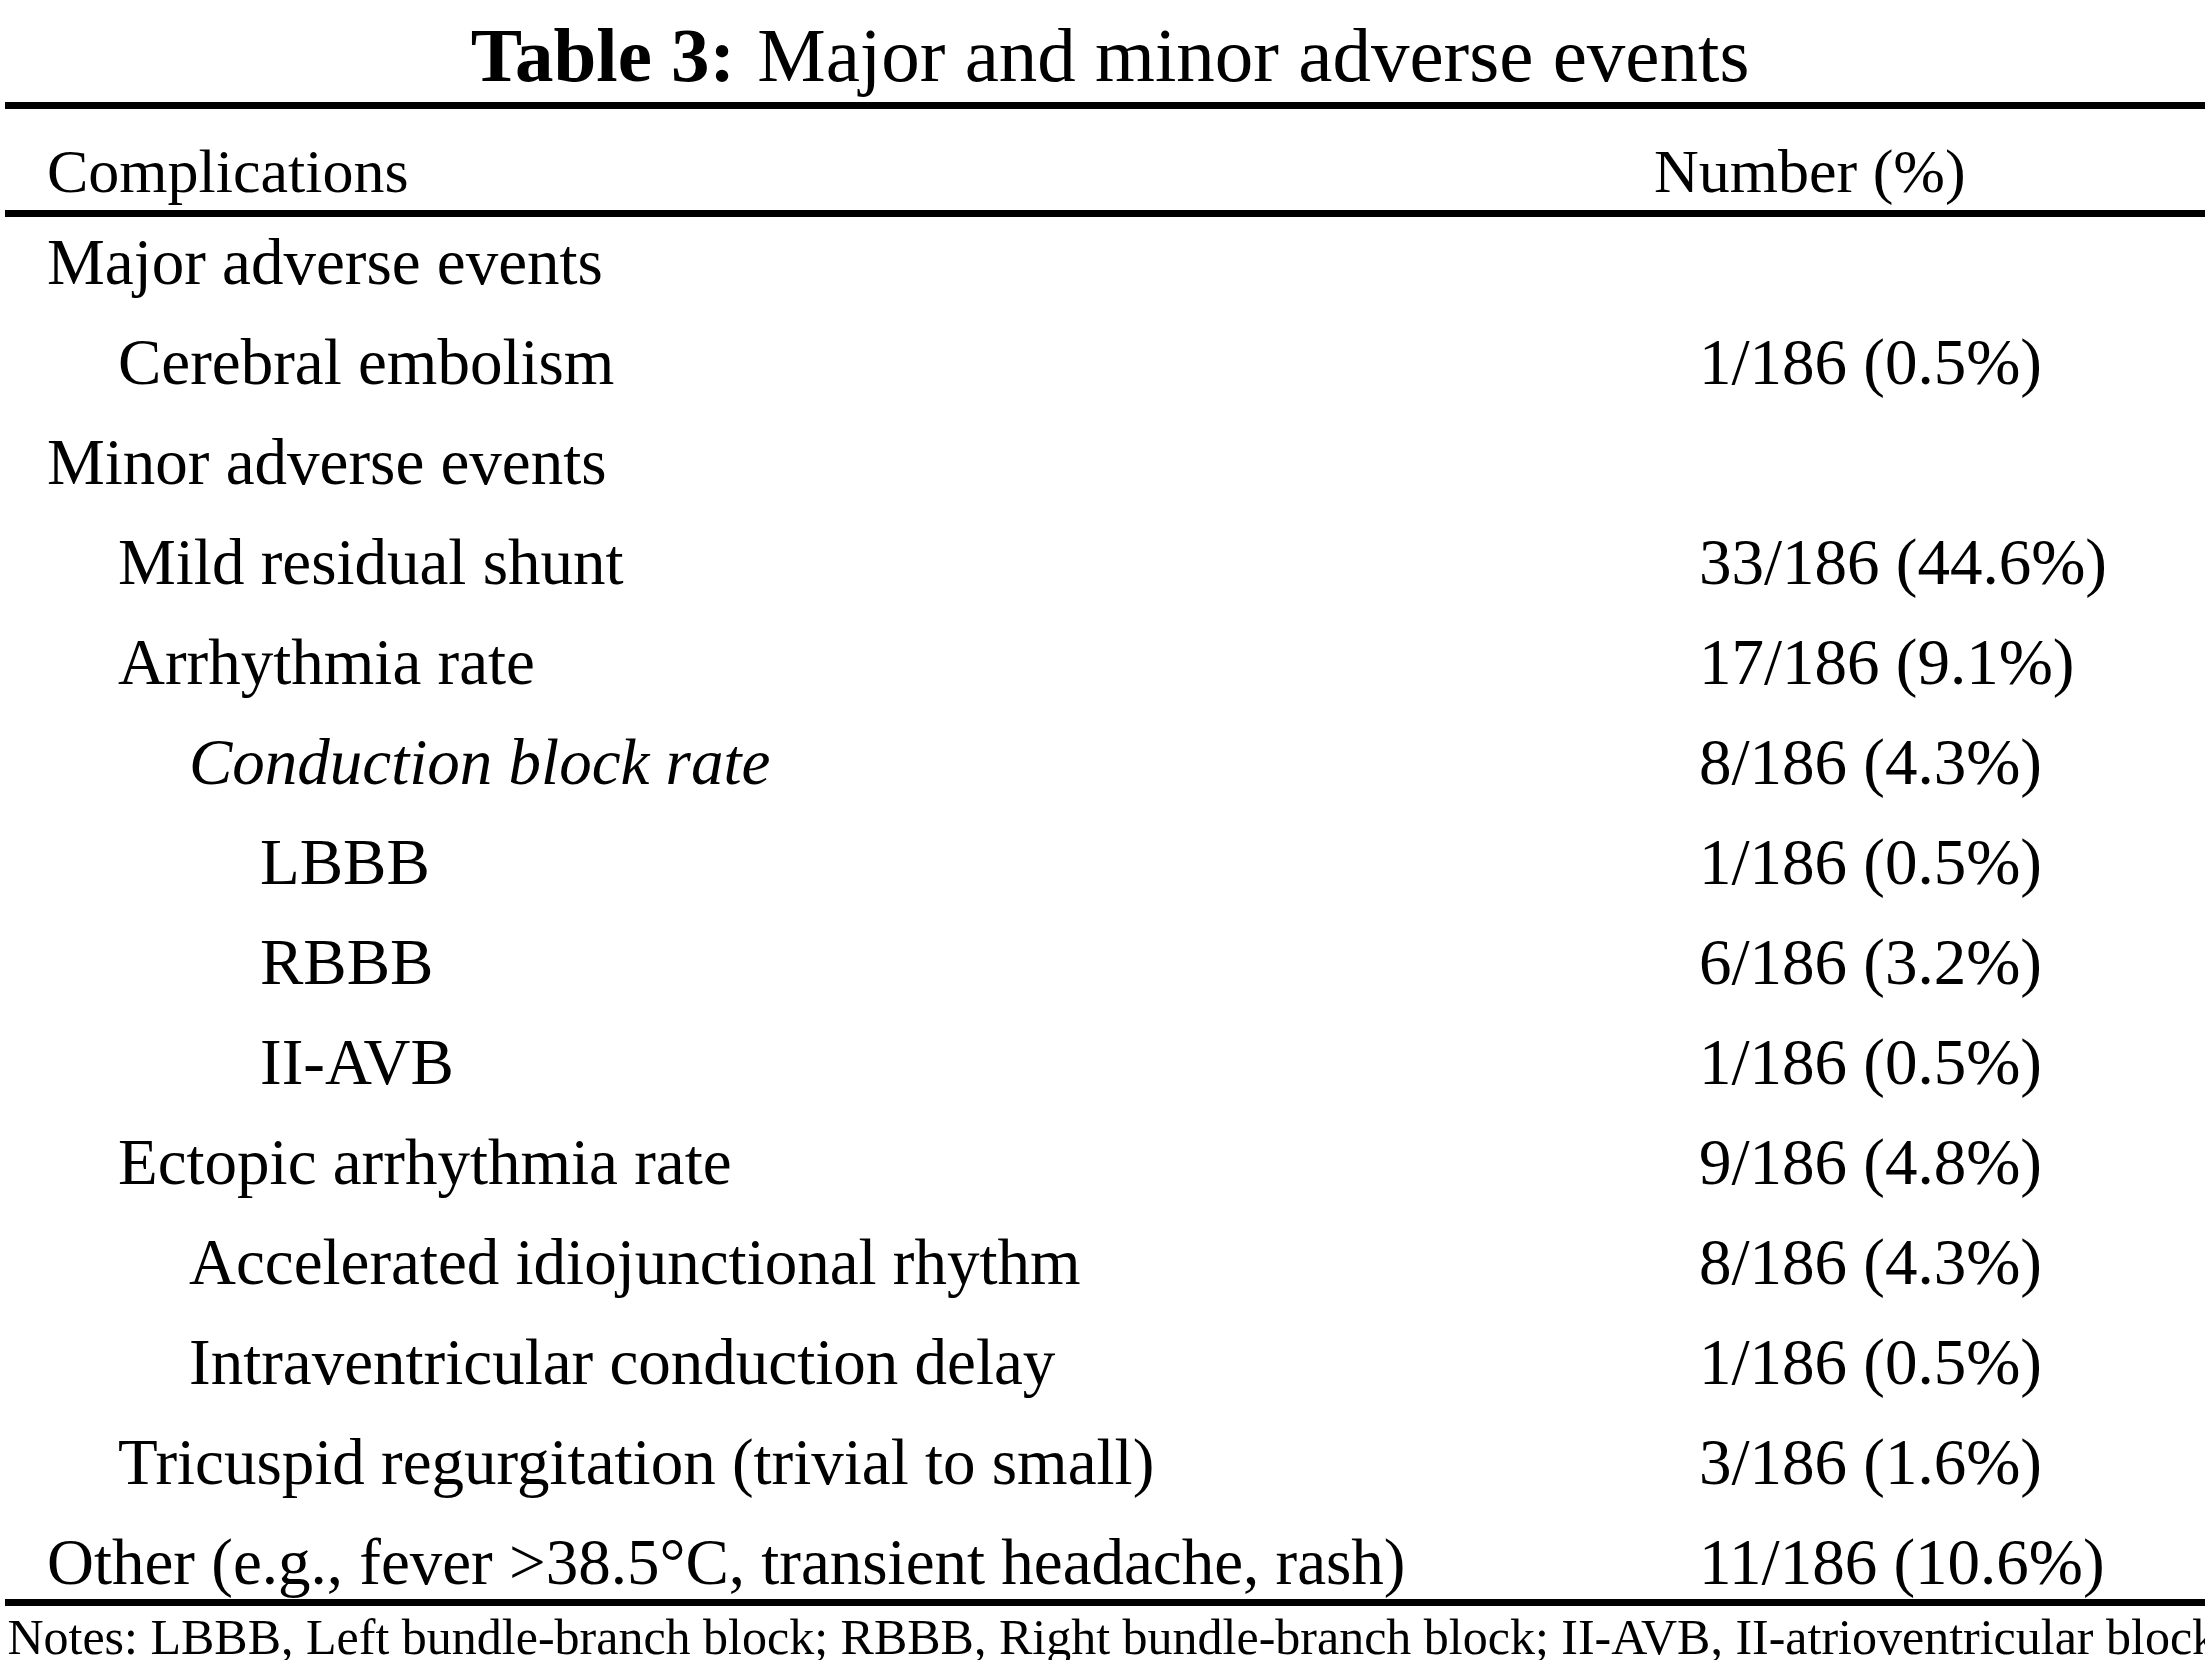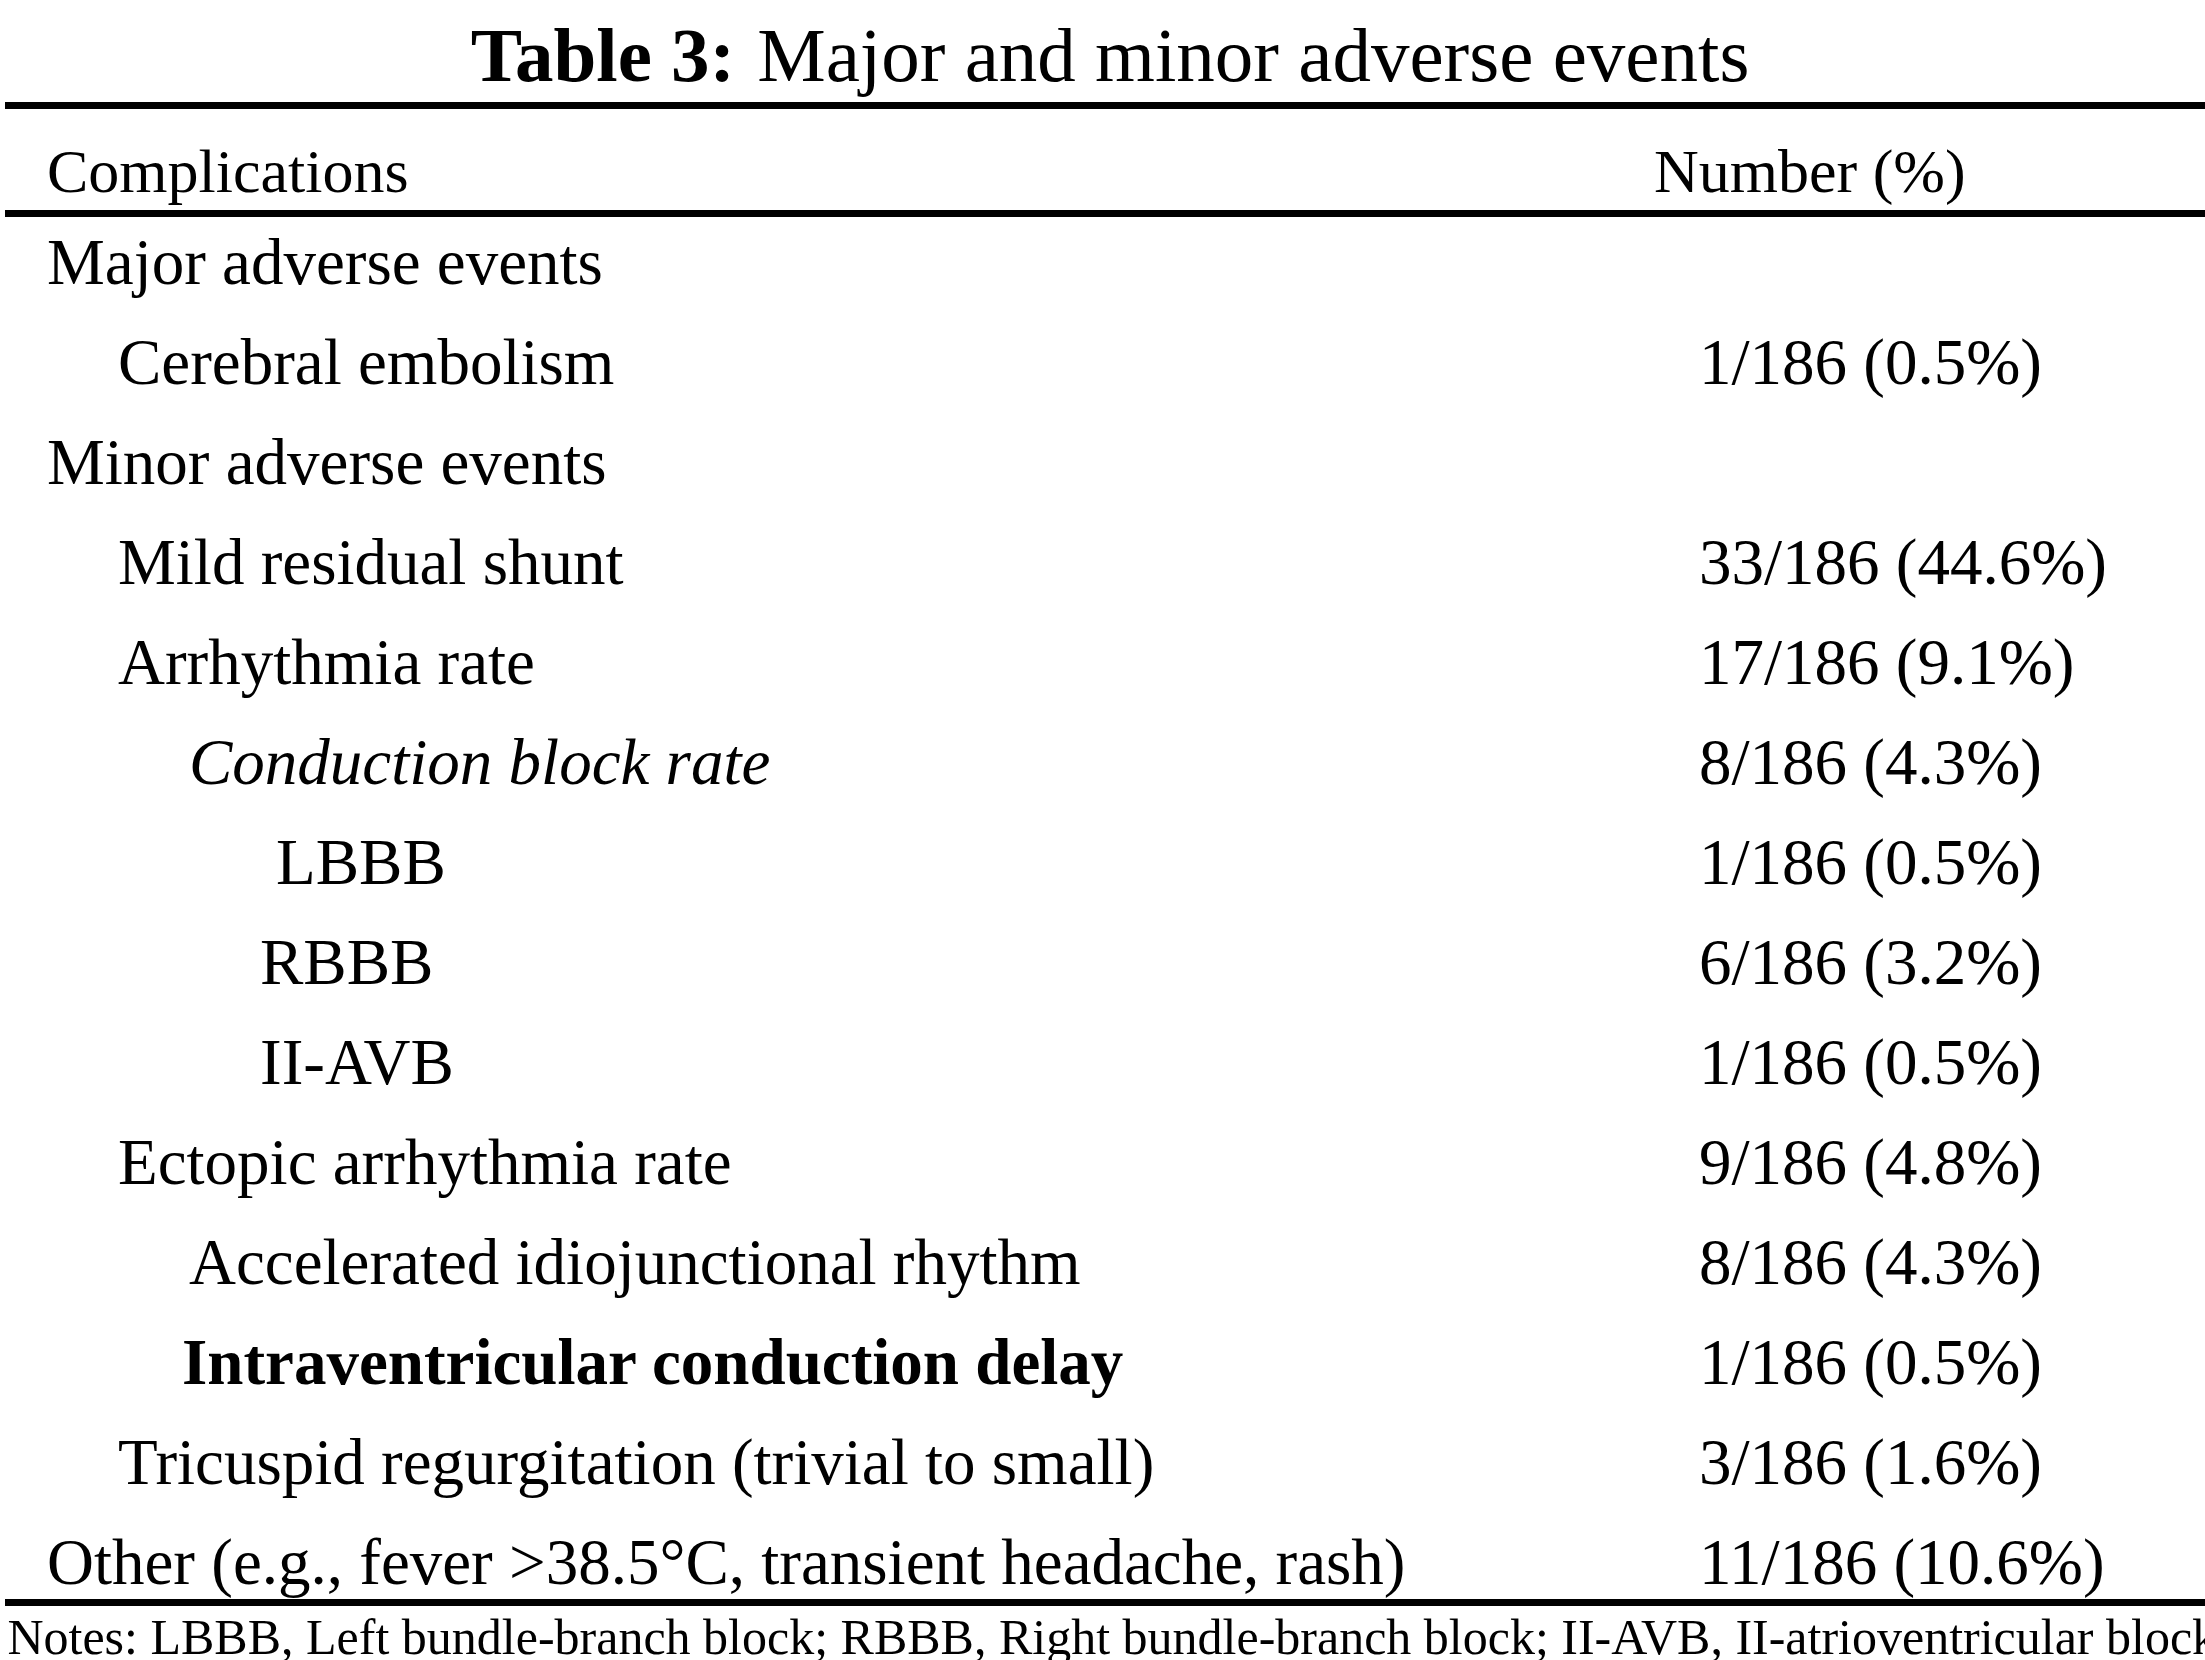--- a/index.html
+++ b/index.html
@@ -109,21 +109,21 @@
     <span class="row-label" style="left: 118px;">Arrhythmia rate</span>
     <span class="row-value">17/186 (9.1%)</span>
   </div>
 
   <div class="trow">
     <span class="row-label" style="left: 189px; font-style: italic;">Conduction block rate</span>
     <span class="row-value">8/186 (4.3%)</span>
   </div>
 
   <div class="trow">
-    <span class="row-label" style="left: 276px;">LBBB</span>
+    <span class="row-label" style="left: 260px;">LBBB</span>
     <span class="row-value">1/186 (0.5%)</span>
   </div>
 
   <div class="trow">
     <span class="row-label" style="left: 260px;">RBBB</span>
     <span class="row-value">6/186 (3.2%)</span>
   </div>
 
   <div class="trow">
     <span class="row-label" style="left: 260px;">II-AVB</span>
@@ -134,21 +134,21 @@
     <span class="row-label" style="left: 118px;">Ectopic arrhythmia rate</span>
     <span class="row-value">9/186 (4.8%)</span>
   </div>
 
   <div class="trow">
     <span class="row-label" style="left: 189px; text-align: right;">Accelerated idiojunctional rhythm</span>
     <span class="row-value">8/186 (4.3%)</span>
   </div>
 
   <div class="trow">
-    <span class="row-label" style="left: 182px; font-weight: bold;">Intraventricular conduction delay</span>
+    <span class="row-label" style="left: 189px;">Intraventricular conduction delay</span>
     <span class="row-value">1/186 (0.5%)</span>
   </div>
 
   <div class="trow">
     <span class="row-label" style="left: 118px;">Tricuspid regurgitation (trivial to small)</span>
     <span class="row-value">3/186 (1.6%)</span>
   </div>
 
   <div class="trow">
     <span class="row-label" style="left: 47px;">Other (e.g., fever &gt;38.5°C, transient headache, rash)</span>

